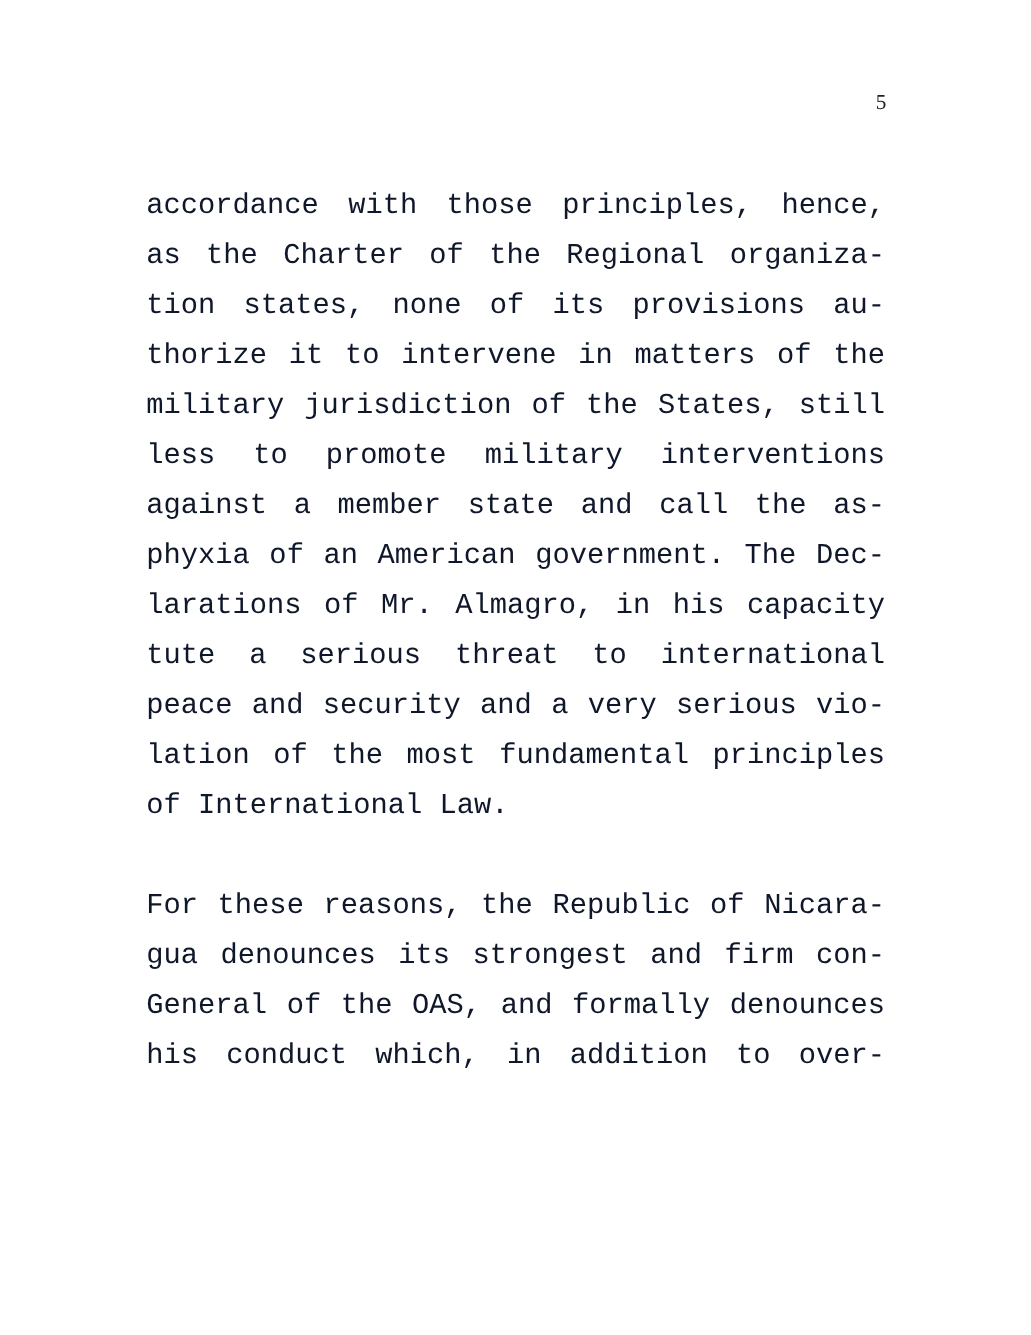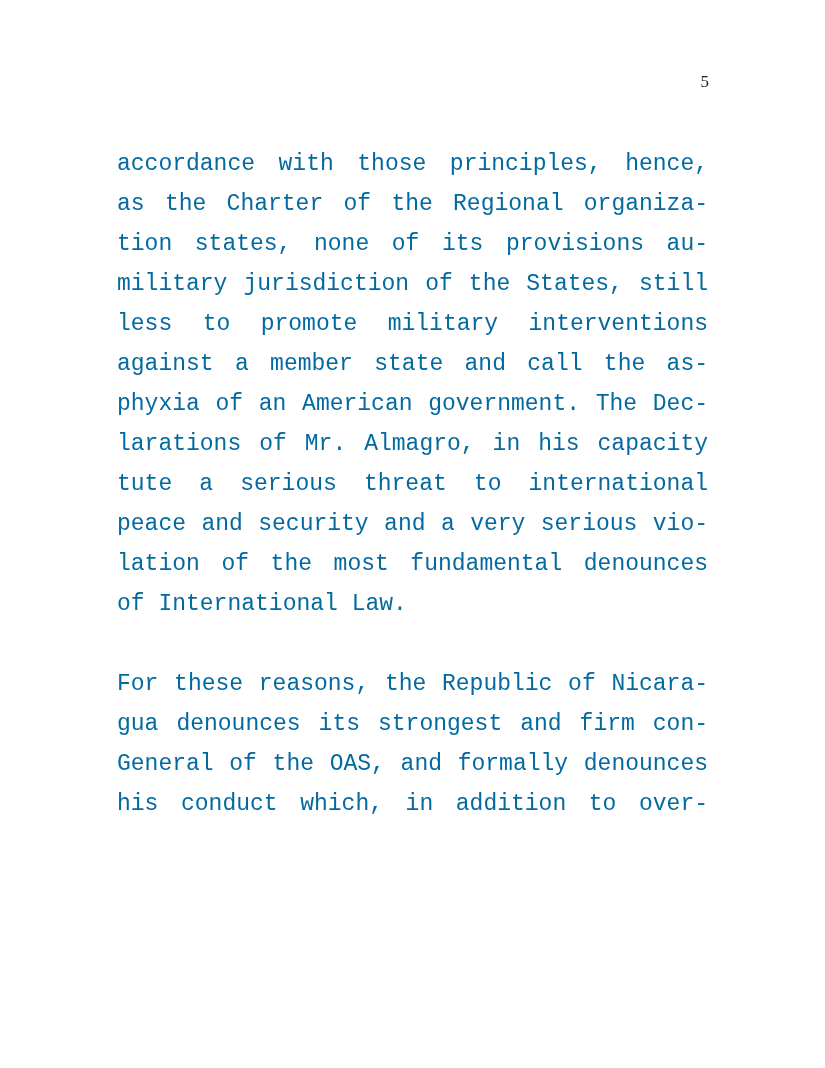--- a/index.html
+++ b/index.html
@@ -28,21 +28,21 @@
     color: #222222;
   }
   .body-text {
     position: absolute;
     left: 117px;
     top: 144px;
     width: 591px;
     font-family: "Liberation Mono", monospace;
     font-size: 23px;
     line-height: 40px;
-    color: #0369a1;
+    color: #0f172a;
   }
   .paragraph {
     margin: 0 0 40px 0;
   }
   .line {
     width: 100%;
     text-align: justify;
     text-align-last: justify;
     white-space: nowrap;
   }
@@ -57,28 +57,29 @@
 </head>
 <body>
 
 <div class="page">
   <div class="page-number">5</div>
   <div class="body-text">
       <div class="paragraph">
         <div class="line justified">accordance with those principles, hence,</div>
         <div class="line justified">as the Charter of the Regional organiza-</div>
         <div class="line justified">tion states, none of its provisions au-</div>
+        <div class="line justified">thorize it to intervene in matters of the</div>
         <div class="line justified">military jurisdiction of the States, still</div>
         <div class="line justified">less to promote military interventions</div>
         <div class="line justified">against a member state and call the as-</div>
         <div class="line justified">phyxia of an American government. The Dec-</div>
         <div class="line justified">larations of Mr. Almagro, in his capacity</div>
         <div class="line justified">tute a serious threat to international</div>
         <div class="line justified">peace and security and a very serious vio-</div>
-        <div class="line justified">lation of the most fundamental denounces</div>
+        <div class="line justified">lation of the most fundamental principles</div>
         <div class="line left">of International Law.</div>
       </div>
       <div class="paragraph">
         <div class="line justified">For these reasons, the Republic of Nicara-</div>
         <div class="line justified">gua denounces its strongest and firm con-</div>
         <div class="line justified">General of the OAS, and formally denounces</div>
         <div class="line justified">his conduct which, in addition to over-</div>
       </div>
     </div>
 </div>

